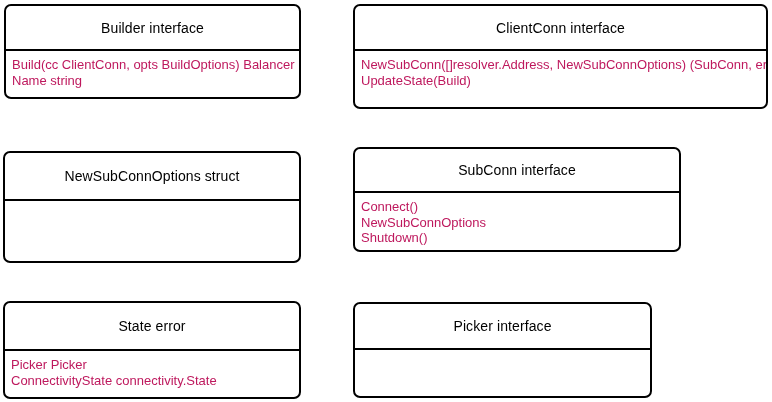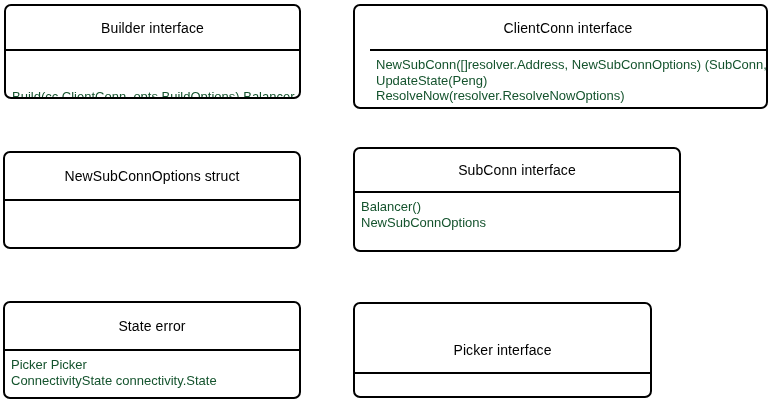--- a/index.html
+++ b/index.html
@@ -33,40 +33,40 @@
     font-size: 14px;
     color: #000000;
     letter-spacing: 0.1px;
     flex: 0 0 auto;
   }
   .class-body {
     box-sizing: border-box;
     padding: 6px 6px 0 6px;
     font-size: 13px;
     line-height: 15.5px;
-    color: #14532d;
+    color: #be185d;
     flex: 1 1 auto;
     white-space: nowrap;
     overflow: hidden;
   }
   .member { display: block; }
 
   
-  #box-builder          { left: 4px;   top: 4px;   width: 297px; height: 95px; gap: 32px;  }
+  #box-builder          { left: 4px;   top: 4px;   width: 297px; height: 95px;  }
   #box-builder          .class-title { height: 45px; }
-  #box-clientconn       { left: 353px; top: 4px;   width: 415px; height: 105px; padding-left: 15px; }
+  #box-clientconn       { left: 353px; top: 4px;   width: 415px; height: 105px; }
   #box-clientconn       .class-title { height: 45px; }
-  #box-newsubconnoptions{ left: 3px;   top: 151px; width: 298px; height: 98px;  }
+  #box-newsubconnoptions{ left: 3px;   top: 151px; width: 298px; height: 112px;  }
   #box-newsubconnoptions .class-title { height: 48px; }
   #box-subconn          { left: 353px; top: 147px; width: 328px; height: 105px; }
   #box-subconn          .class-title { height: 44px; }
   #box-state            { left: 3px;   top: 301px; width: 298px; height: 98px;  }
   #box-state            .class-title { height: 48px; }
   #box-picker           { left: 353px; top: 302px; width: 299px; height: 96px;  }
-  #box-picker           .class-title { height: 46px; margin-top: 24px; }
+  #box-picker           .class-title { height: 46px; }
 
   .watermark {
     position: absolute;
     left: 654px;
     top: 376px;
     font-size: 13.5px;
     color: #b2b2b2;
     white-space: nowrap;
   }
 </style>
@@ -80,34 +80,34 @@
     <div class="class-body">
       <span class="member">Build(cc ClientConn, opts BuildOptions) Balancer</span>
       <span class="member">Name string</span>
     </div>
   </div>
 
   <div class="class-box" id="box-clientconn">
     <div class="class-title">ClientConn interface</div>
     <div class="class-body">
       <span class="member">NewSubConn([]resolver.Address, NewSubConnOptions) (SubConn, error)</span>
-      <span class="member">UpdateState(Peng)</span>
-      <span class="member">ResolveNow(resolver.ResolveNowOptions)</span>
+      <span class="member">UpdateState(Build)</span>
     </div>
   </div>
 
   <div class="class-box" id="box-newsubconnoptions">
     <div class="class-title">NewSubConnOptions struct</div>
   </div>
 
   <div class="class-box" id="box-subconn">
     <div class="class-title">SubConn interface</div>
     <div class="class-body">
-      <span class="member">Balancer()</span>
+      <span class="member">Connect()</span>
       <span class="member">NewSubConnOptions</span>
+      <span class="member">Shutdown()</span>
     </div>
   </div>
 
   <div class="class-box" id="box-state">
     <div class="class-title">State error</div>
     <div class="class-body">
       <span class="member">Picker Picker</span>
       <span class="member">ConnectivityState connectivity.State</span>
     </div>
   </div>

